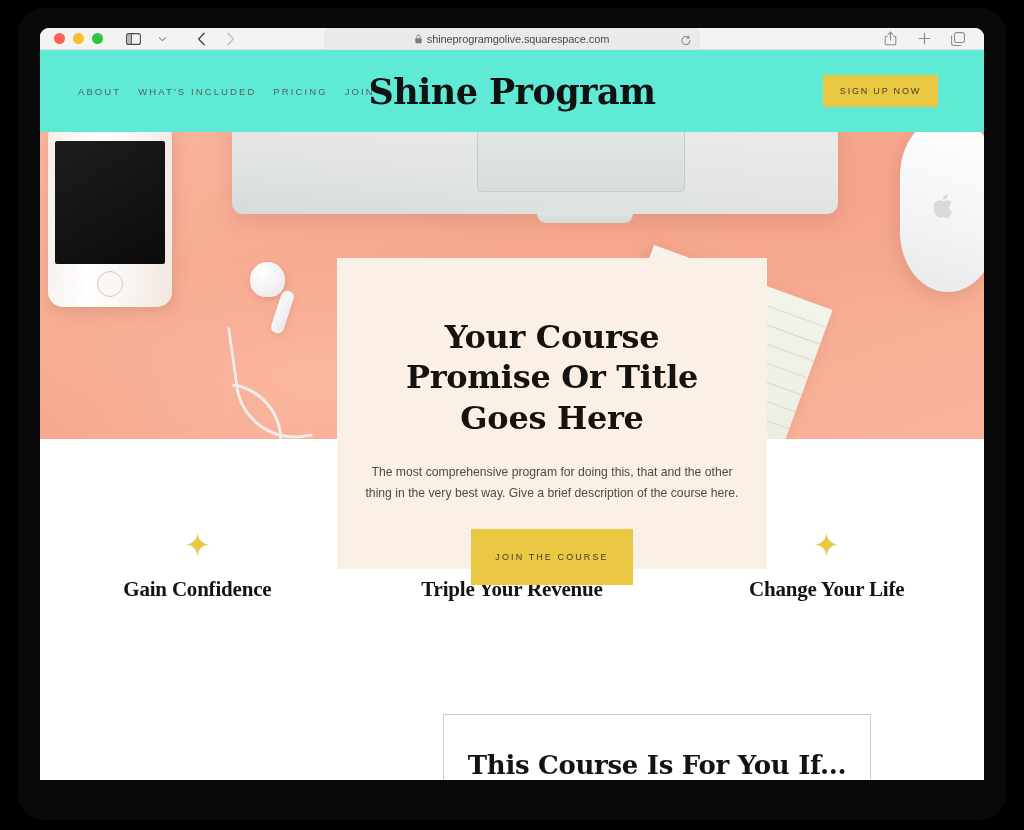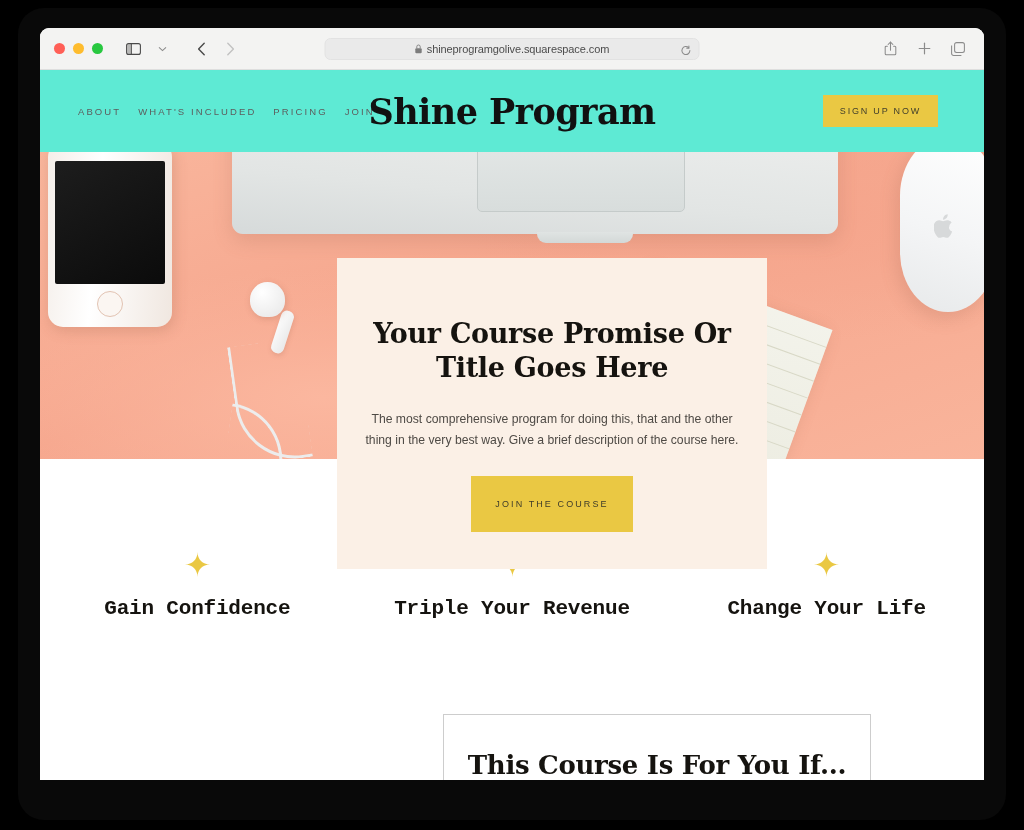--- a/index.html
+++ b/index.html
@@ -18,21 +18,21 @@
   }
 
   
   .browser {
     position:absolute; left:40px; top:28px; width:944px; height:752px;
     background:#fff; border-radius:9px 9px 0 0; overflow:hidden;
   }
 
   
   .toolbar {
-    position:relative; height:42px; background:#f3f3f2;
+    position:relative; height:22px; background:#f3f3f2;
     border-bottom:1px solid #dedede; display:flex; align-items:center;text-align:right;
   }
   .traffic { display:flex; gap:8px; margin-left:14px; }
   .dot { width:11px; height:11px; border-radius:50%; }
   .dot.r{background:#ff5f57;} .dot.y{background:#febc2e;} .dot.g{background:#28c840;}
 
   .tb-group { display:flex; align-items:center; gap:3px; margin-left:17px; }
   .tb-btn {
     width:26px; height:22px; display:flex; align-items:center; justify-content:center;
     color:#8b8b8b; border-radius:4px;
@@ -166,42 +166,42 @@
 
   
   .hero-card {
     position:absolute; left:297px; top:230px; width:430px; height:311px;
     background:#fbf0e6; z-index:5;
     display:flex; flex-direction:column; align-items:center;
     padding-top:59px;
   }
   .card-title {
     font-family:"DejaVu Serif", serif; font-weight:700;
-    font-size:27px; line-height:1.26; color:#15130f;
+    font-size:32px; line-height:1.26; color:#15130f;
     text-align:center; letter-spacing:-0.3px; max-width:370px;
   }
   .card-desc {
     margin-top:24px; font-size:12.2px; line-height:1.75; color:#4e4a45;
     text-align:center; max-width:378px;
   }
   .card-cta {
     margin-top:24px; background:#eac843; color:#3f3c2a;
     font-size:9px; letter-spacing:2.1px; padding:23px 24px;
     border:none; cursor:pointer;
   }
 
   
   .features {
     position:relative; background:#fff; padding-top:93px;
     display:flex;
   }
   .feature { flex:1; display:flex; flex-direction:column; align-items:center; }
   .star { width:25px; height:25px; display:block; }
   .feature-title {
-    margin-top:20px; font-family:Liberation Mono, monospace; font-weight:700;
+    margin-top:20px; font-family:Liberation Serif, serif; font-weight:700;
     font-size:21px; color:#15130f; letter-spacing:-0.2px; white-space:nowrap;
   }
 
   
   .foryou {
     position:absolute; left:403px; top:686px; width:428px; height:120px;
     background:#fff; border:1px solid #cdcdcd;
     display:flex; align-items:flex-start; justify-content:center;
     padding-top:35px;
   }

